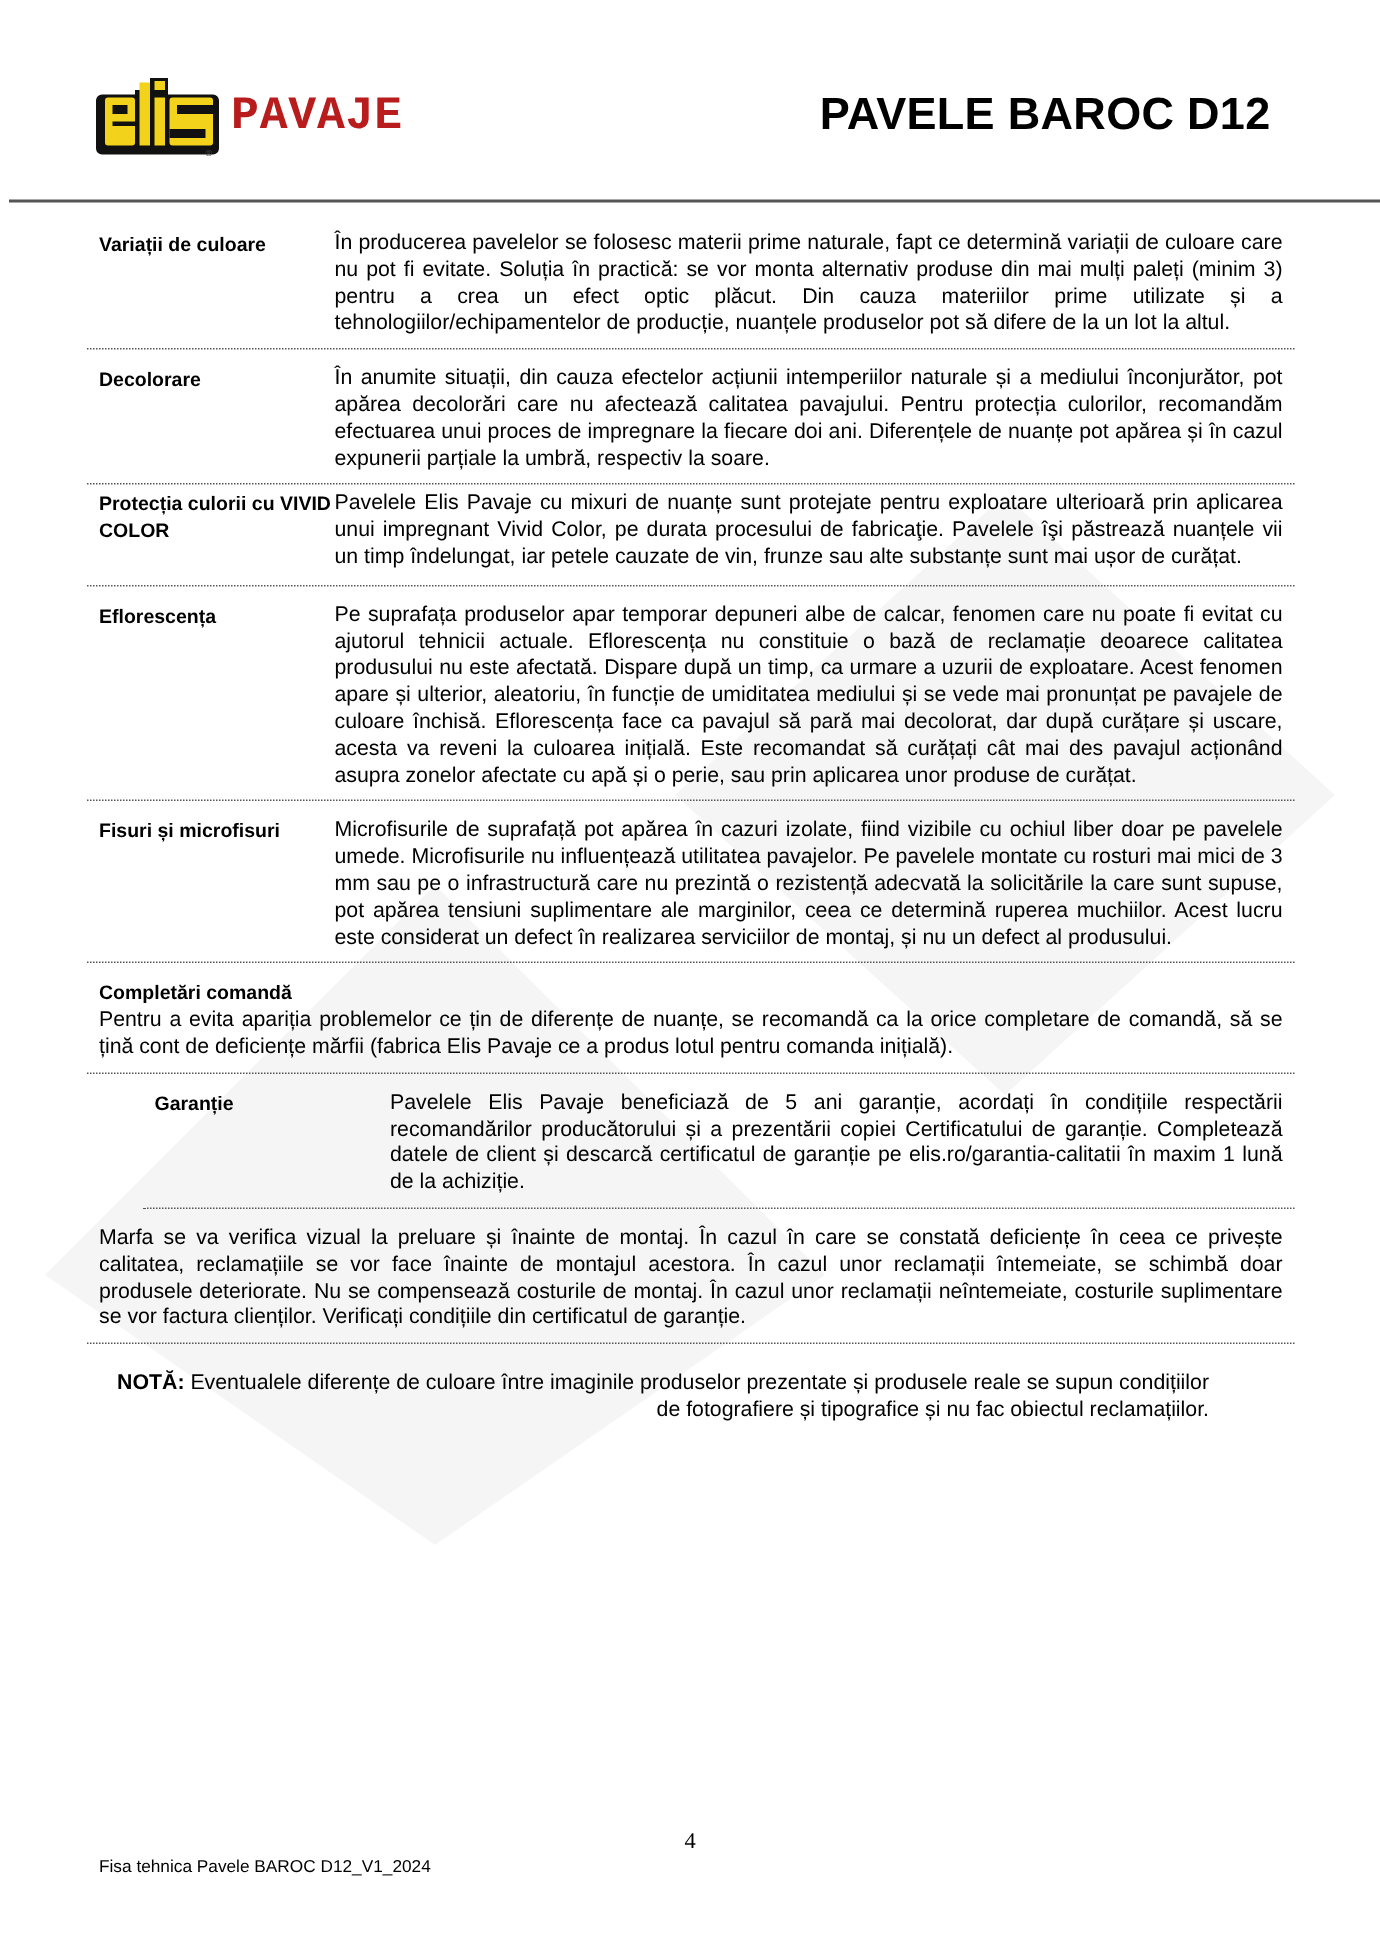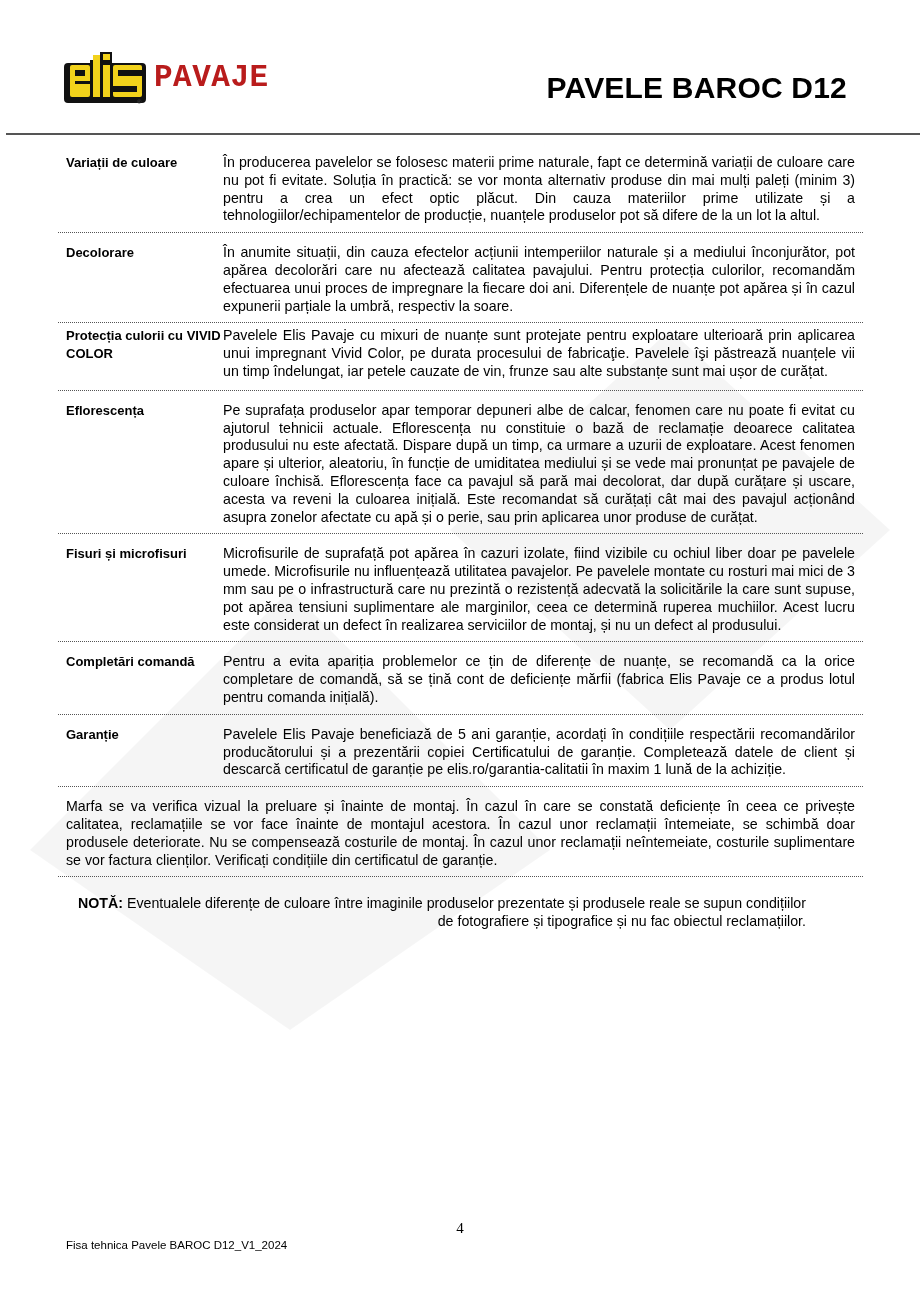--- a/index.html
+++ b/index.html
@@ -42,21 +42,21 @@
       font-weight: bold;
       font-size: 31px;
       letter-spacing: 0.5px;
       margin-left: 6px;
       margin-top: 0px;
       color: #b91c1c;
     }
     .doc-title {
       position: absolute;
       right: 73px;
-      top: 71px;
+      top: 60px;
       font-weight: bold;
       font-size: 30px;
       letter-spacing: 0.2px;
       color: #000;
     }
     .header-rule {
       position: absolute;
       left: 6px;
       right: 0;
       top: 133px;
@@ -163,25 +163,25 @@
     <div class="text">Pavelele Elis Pavaje cu mixuri de nuanțe sunt protejate pentru exploatare ulterioară prin aplicarea unui impregnant Vivid Color, pe durata procesului de fabricaţie. Pavelele îşi păstrează nuanțele vii un timp îndelungat, iar petele cauzate de vin, frunze sau alte substanțe sunt mai ușor de curățat.</div>
   </div>
   <div class="row" style="padding-top:10px;">
     <div class="label">Eflorescența</div>
     <div class="text">Pe suprafața produselor apar temporar depuneri albe de calcar, fenomen care nu poate fi evitat cu ajutorul tehnicii actuale. Eflorescența nu constituie o bază de reclamație deoarece calitatea produsului nu este afectată. Dispare după un timp, ca urmare a uzurii de exploatare. Acest fenomen apare și ulterior, aleatoriu, în funcție de umiditatea mediului și se vede mai pronunțat pe pavajele de culoare închisă. Eflorescența face ca pavajul să pară mai decolorat, dar după curățare și uscare, acesta va reveni la culoarea inițială. Este recomandat să curățați cât mai des pavajul acționând asupra zonelor afectate cu apă și o perie, sau prin aplicarea unor produse de curățat.</div>
   </div>
   <div class="row" style="padding-top:10px;">
     <div class="label">Fisuri și microfisuri</div>
     <div class="text">Microfisurile de suprafață pot apărea în cazuri izolate, fiind vizibile cu ochiul liber doar pe pavelele umede. Microfisurile nu influențează utilitatea pavajelor. Pe pavelele montate cu rosturi mai mici de 3 mm sau pe o infrastructură care nu prezintă o rezistență adecvată la solicitările la care sunt supuse, pot apărea tensiuni suplimentare ale marginilor, ceea ce determină ruperea muchiilor. Acest lucru este considerat un defect în realizarea serviciilor de montaj, și nu un defect al produsului.</div>
   </div>
-  <div class="row" style="padding-top:10px;">
+  <div class="row" style="padding-top:10px;flex-direction:column;">
     <div class="label">Completări comandă</div>
     <div class="text">Pentru a evita apariția problemelor ce țin de diferențe de nuanțe, se recomandă ca la orice completare de comandă, să se țină cont de deficiențe mărfii (fabrica Elis Pavaje ce a produs lotul pentru comanda inițială).</div>
   </div>
-  <div class="row" style="padding-top:10px;">
+  <div class="row" style="padding-top:10px;margin-left:37px;">
     <div class="label">Garanție</div>
     <div class="text">Pavelele Elis Pavaje beneficiază de 5 ani garanție, acordați în condițiile respectării recomandărilor producătorului și a prezentării copiei Certificatului de garanție. Completează datele de client și descarcă certificatul de garanție pe elis.ro/garantia-calitatii în maxim 1 lună de la achiziție.</div>
   </div>
   <div class="row" style="padding-top:10px;">
     <div class="text">Marfa se va verifica vizual la preluare și înainte de montaj. În cazul în care se constată deficiențe în ceea ce privește calitatea, reclamațiile se vor face înainte de montajul acestora. În cazul unor reclamații întemeiate, se schimbă doar produsele deteriorate. Nu se compensează costurile de montaj. În cazul unor reclamații neîntemeiate, costurile suplimentare se vor factura clienților. Verificați condițiile din certificatul de garanție.</div>
   </div>
 
   <div class="note">
     <b>NOTĂ:</b><span> Eventualele diferențe de culoare între imaginile produselor prezentate și produsele reale se supun condițiilor de fotografiere și tipografice și nu fac obiectul reclamațiilor.</span>
   </div>

